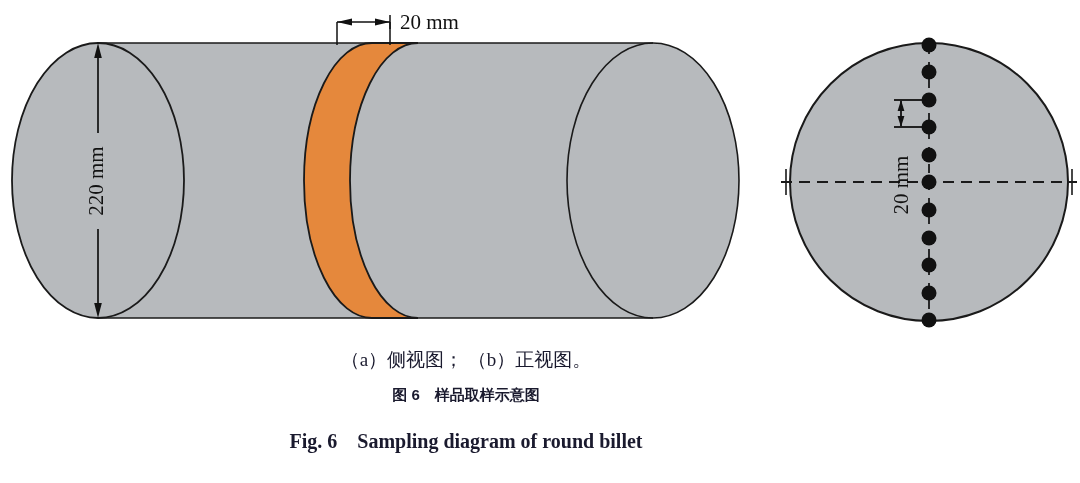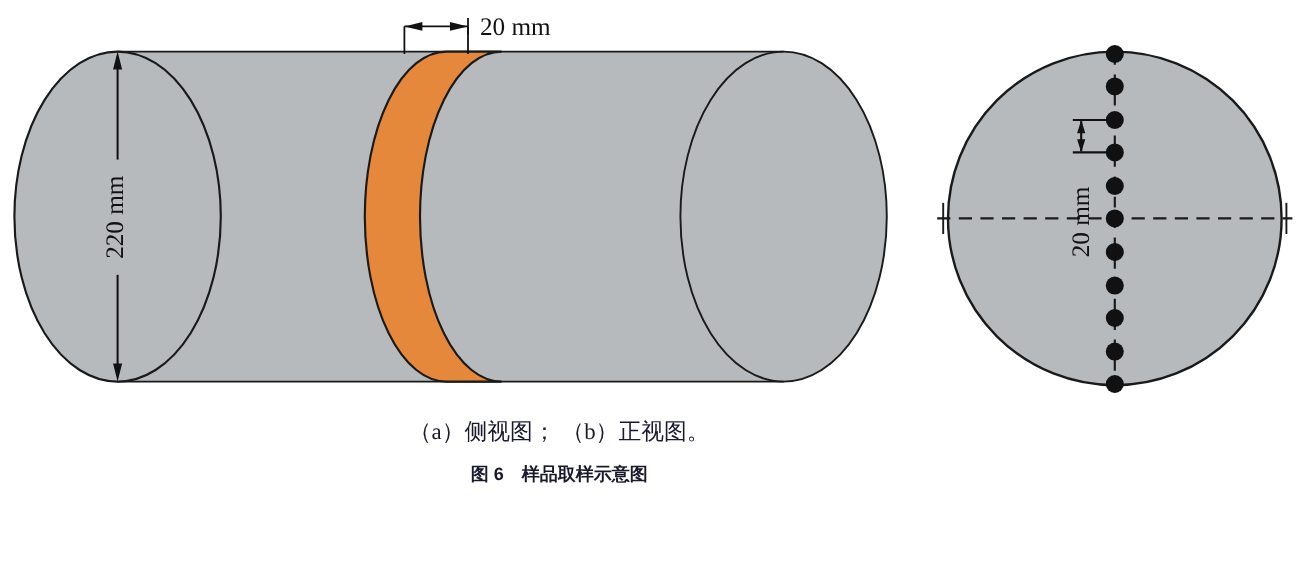--- a/index.html
+++ b/index.html
@@ -136,14 +136,15 @@
         <path d="M 901 127 L 897.6 116 L 904.4 116 Z" fill="#111111"></path>
         <text class="dim-text" x="903" y="185" text-anchor="middle" dominant-baseline="middle" transform="rotate(-90 903 185)">20 mm</text>
       </g>
     </g>
   </svg>
 
   <div class="cap-line" id="caption-subviews">（a）侧视图； （b）正视图。</div>
 
   <div class="cap-line" id="caption-cn">图 6　样品取样示意图</div>
 
+  <div class="cap-line" id="caption-en">Fig. 6　Sampling diagram of round billet</div>
 
 </div>
 
 </body></html>

